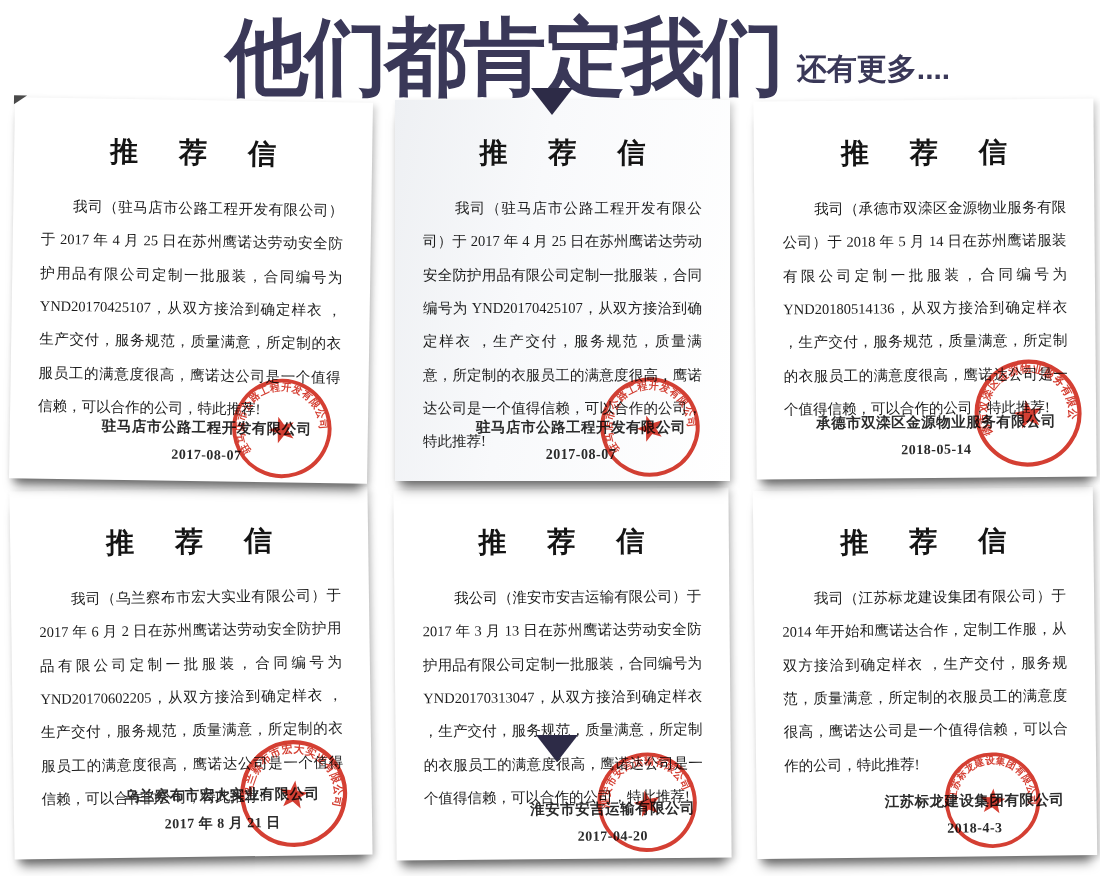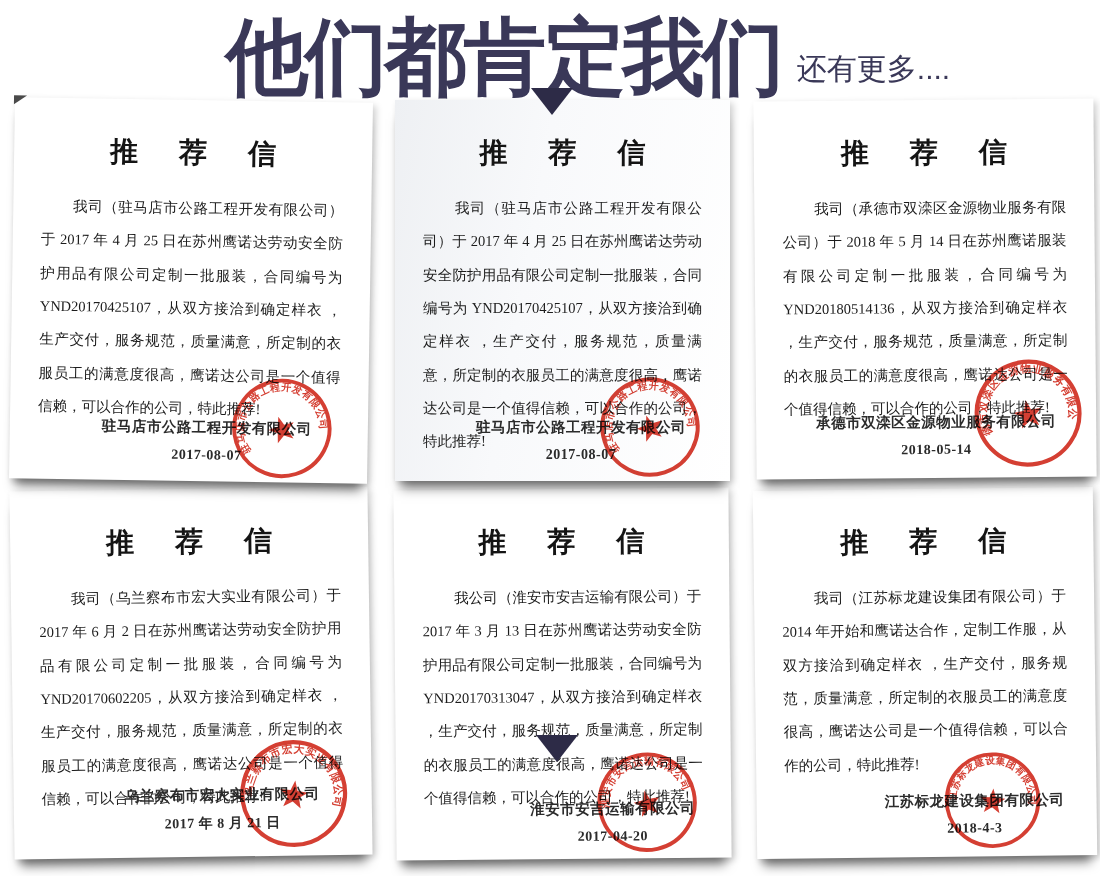--- a/index.html
+++ b/index.html
@@ -12,21 +12,21 @@
     position:absolute;top:0;left:0;width:1100px;height:98px;
     display:flex;align-items:flex-end;justify-content:center;
     padding-left:70px;box-sizing:border-box;gap:10px;
   }
   .header-title{
     margin:0;font-size:84px;line-height:.98;font-weight:900;
     color:#3a3858;letter-spacing:-3px;white-space:nowrap;
     transform:scaleX(.98);
   }
   .header-subtitle{
-    font-size:30px;font-weight:400;color:#3a3858;
+    font-size:30px;font-weight:700;color:#3a3858;
     padding-bottom:8px;letter-spacing:0;white-space:nowrap;margin-top:48px;
   }
   
   .arrow{
     position:absolute;width:0;height:0;
     border-left:21px solid transparent;border-right:21px solid transparent;
     border-top:27px solid #2d2b47;z-index:6;
   }
   .arrow-top{left:531px;top:88px;}
   .arrow-mid{left:536px;top:735px;}

